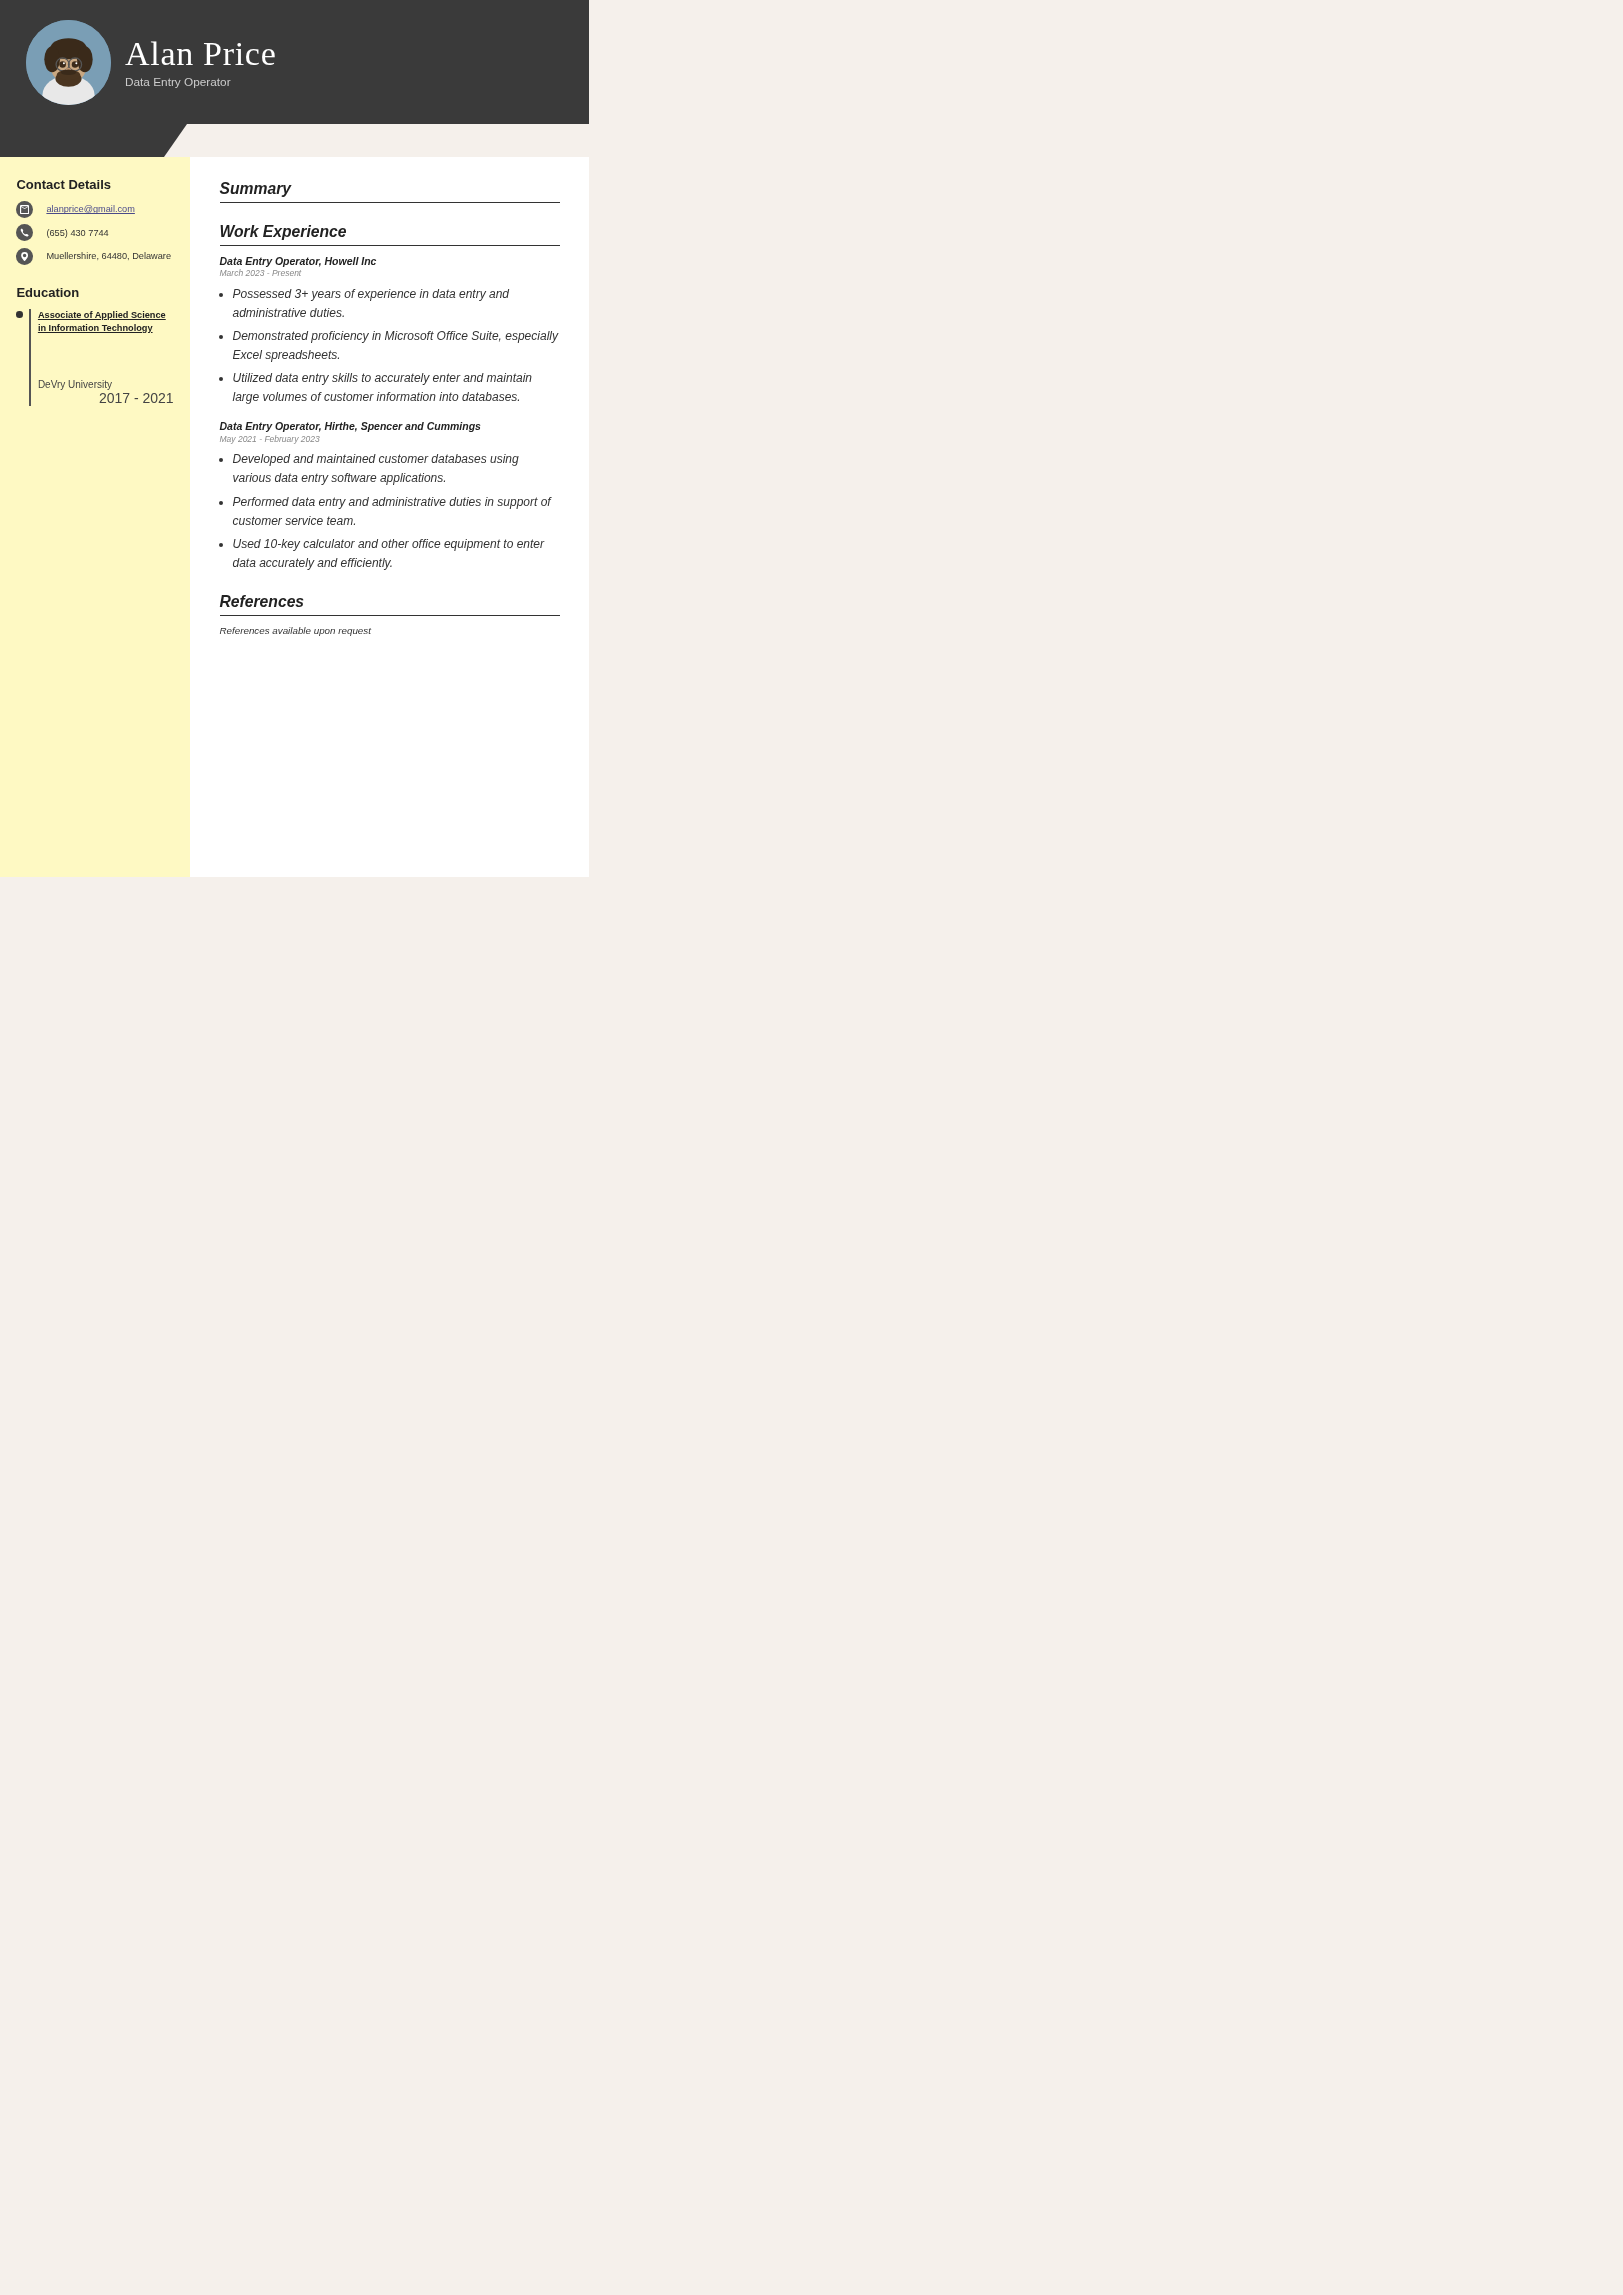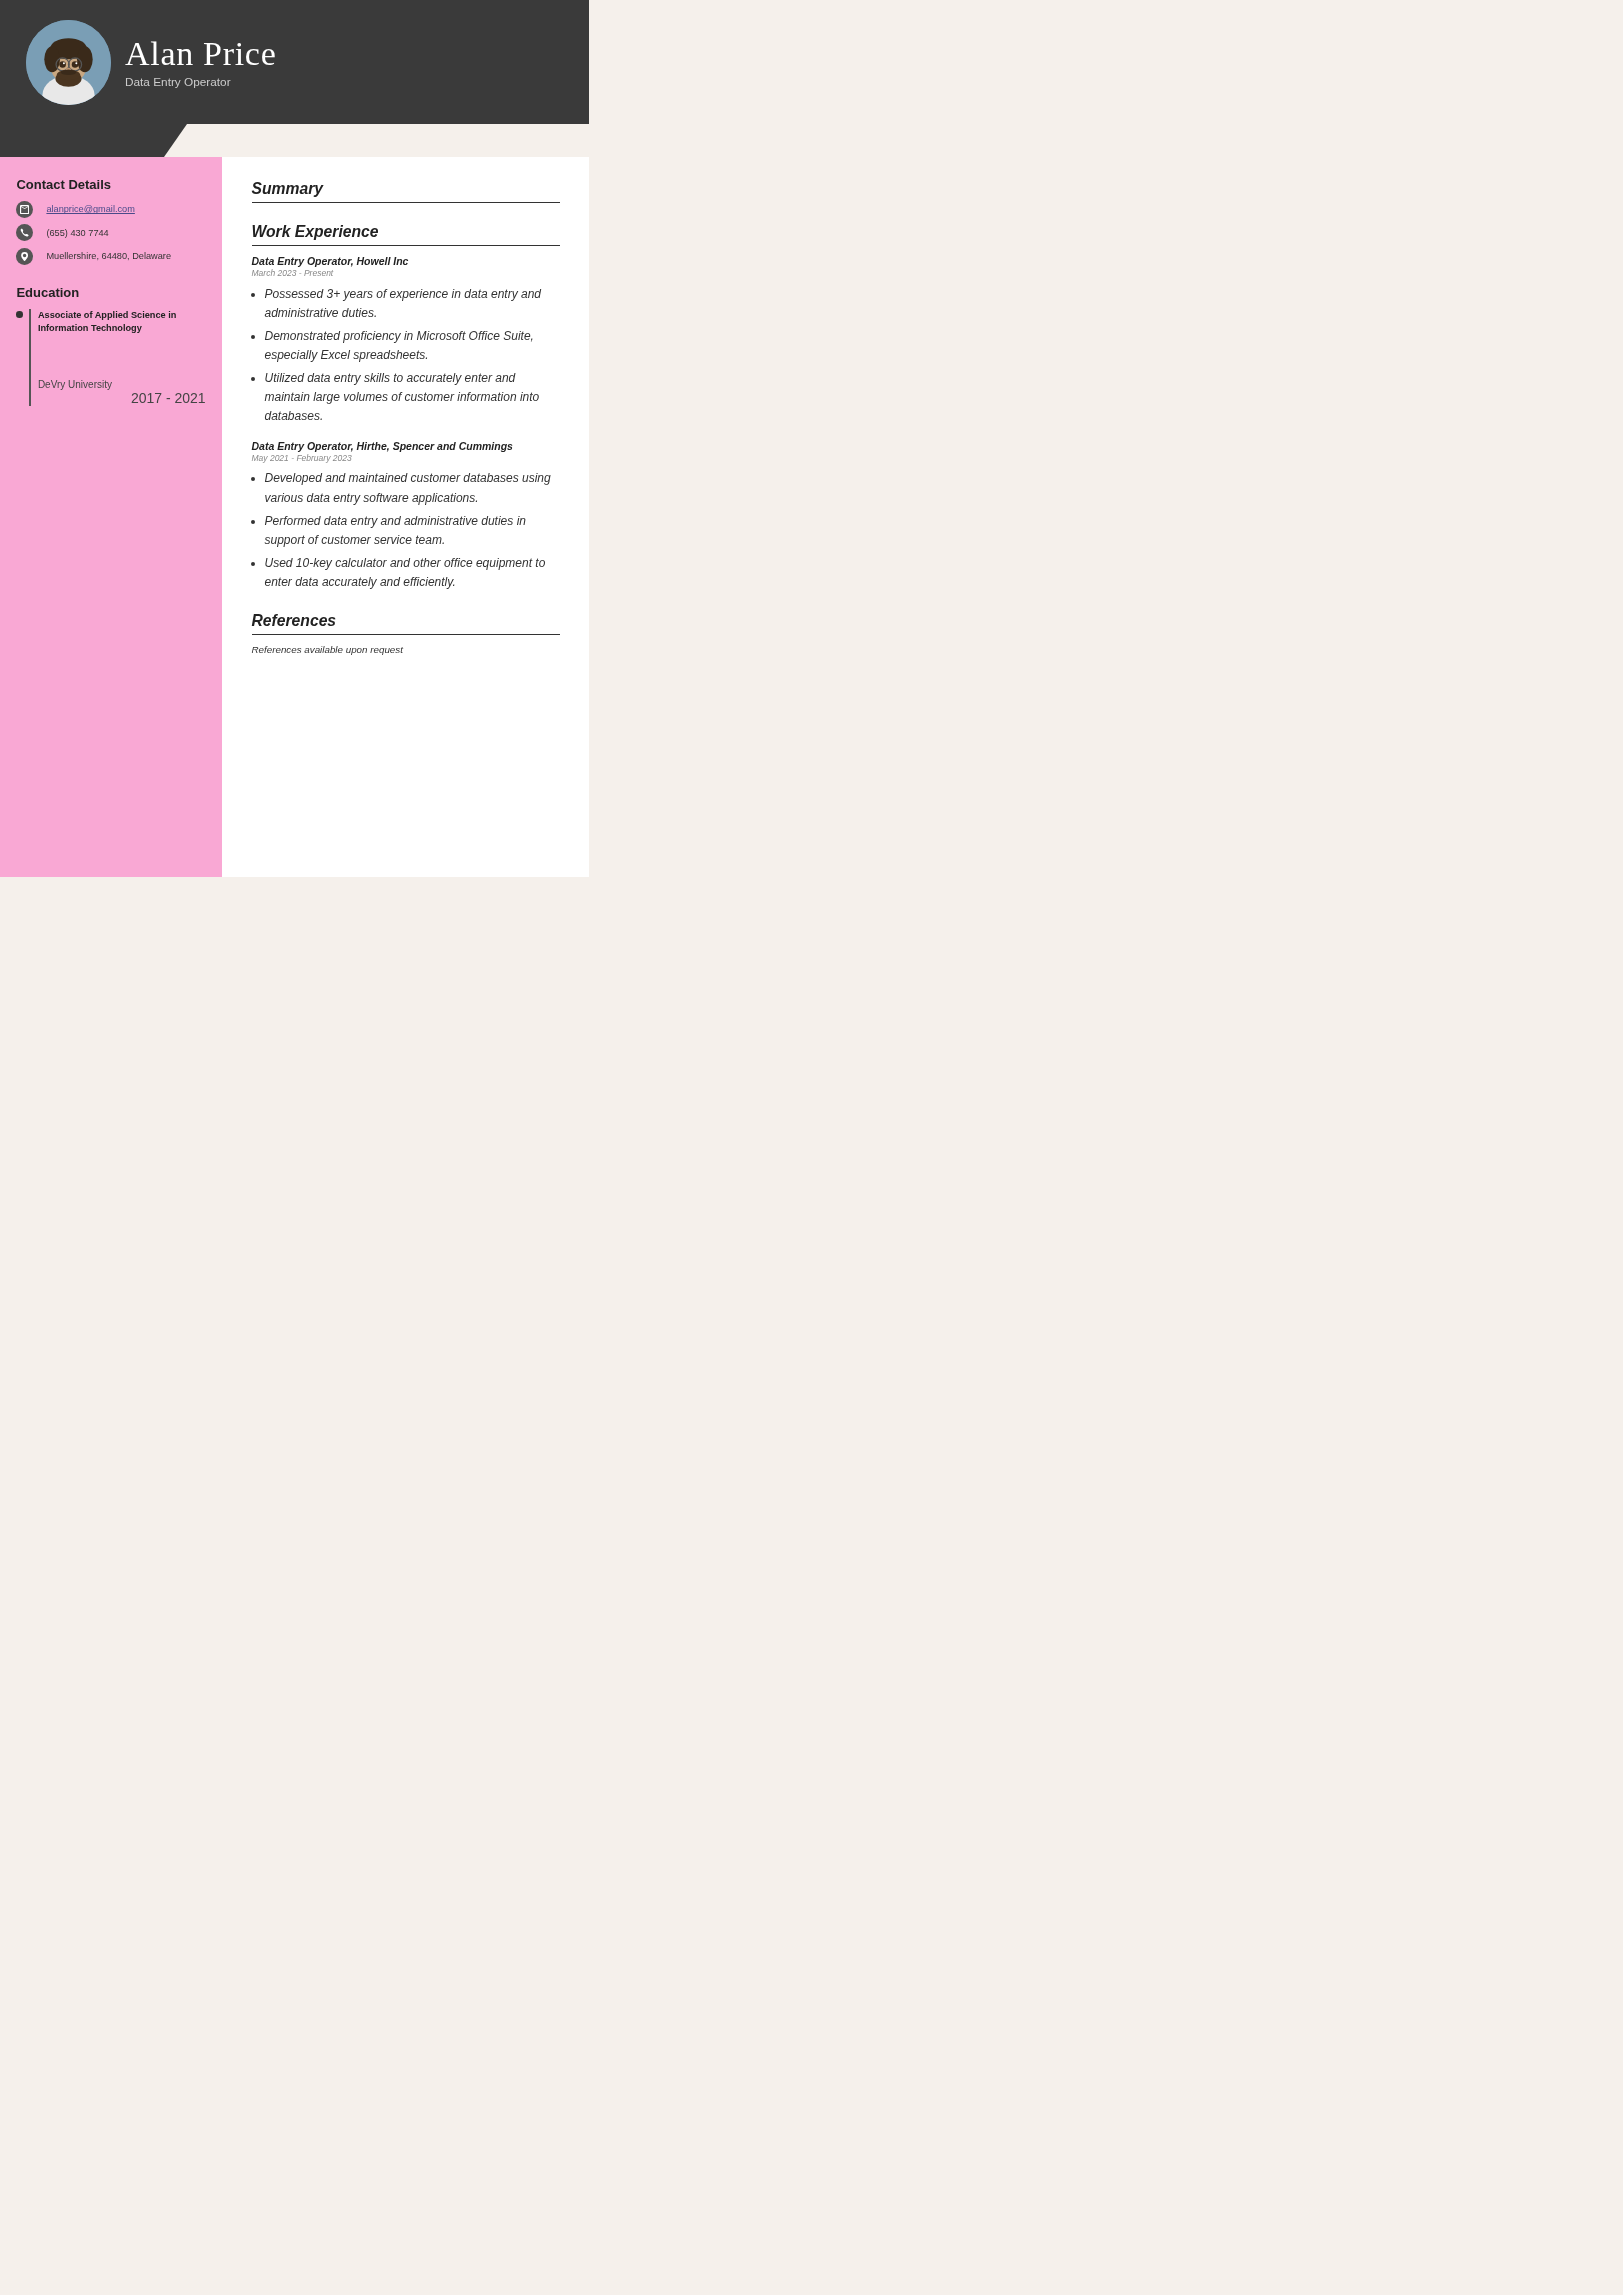--- a/index.html
+++ b/index.html
@@ -56,23 +56,23 @@
       margin-top: 2.6px;
       font-weight: 300;
     }
 
     
     .main-layout {
       display: flex;
     }
 
     .sidebar {
-      width: 222px;
+      width: 190px;
       flex-shrink: 0;
-      background: #f9a8d4;
+      background: #fef9c3;
       padding: 19.6px 16.4px;
       min-height: 720px;
     }
 
     .content {
       flex: 1;
       background: #ffffff;
       padding: 23px 29.5px;
     }
 
@@ -141,20 +141,21 @@
     .edu-content {
       border-left: 2px solid #555;
       padding-left: 6.5px;
     }
 
     .edu-degree {
       font-weight: 700;
       color: #222;
       line-height: 1.4;
       margin-bottom: 16px;
+      text-decoration: underline;
     }
 
     .edu-school {
       color: #444;
       font-size: 10px;
       margin-top: 44px;
     }
 
     .edu-years {
       color: #444;

